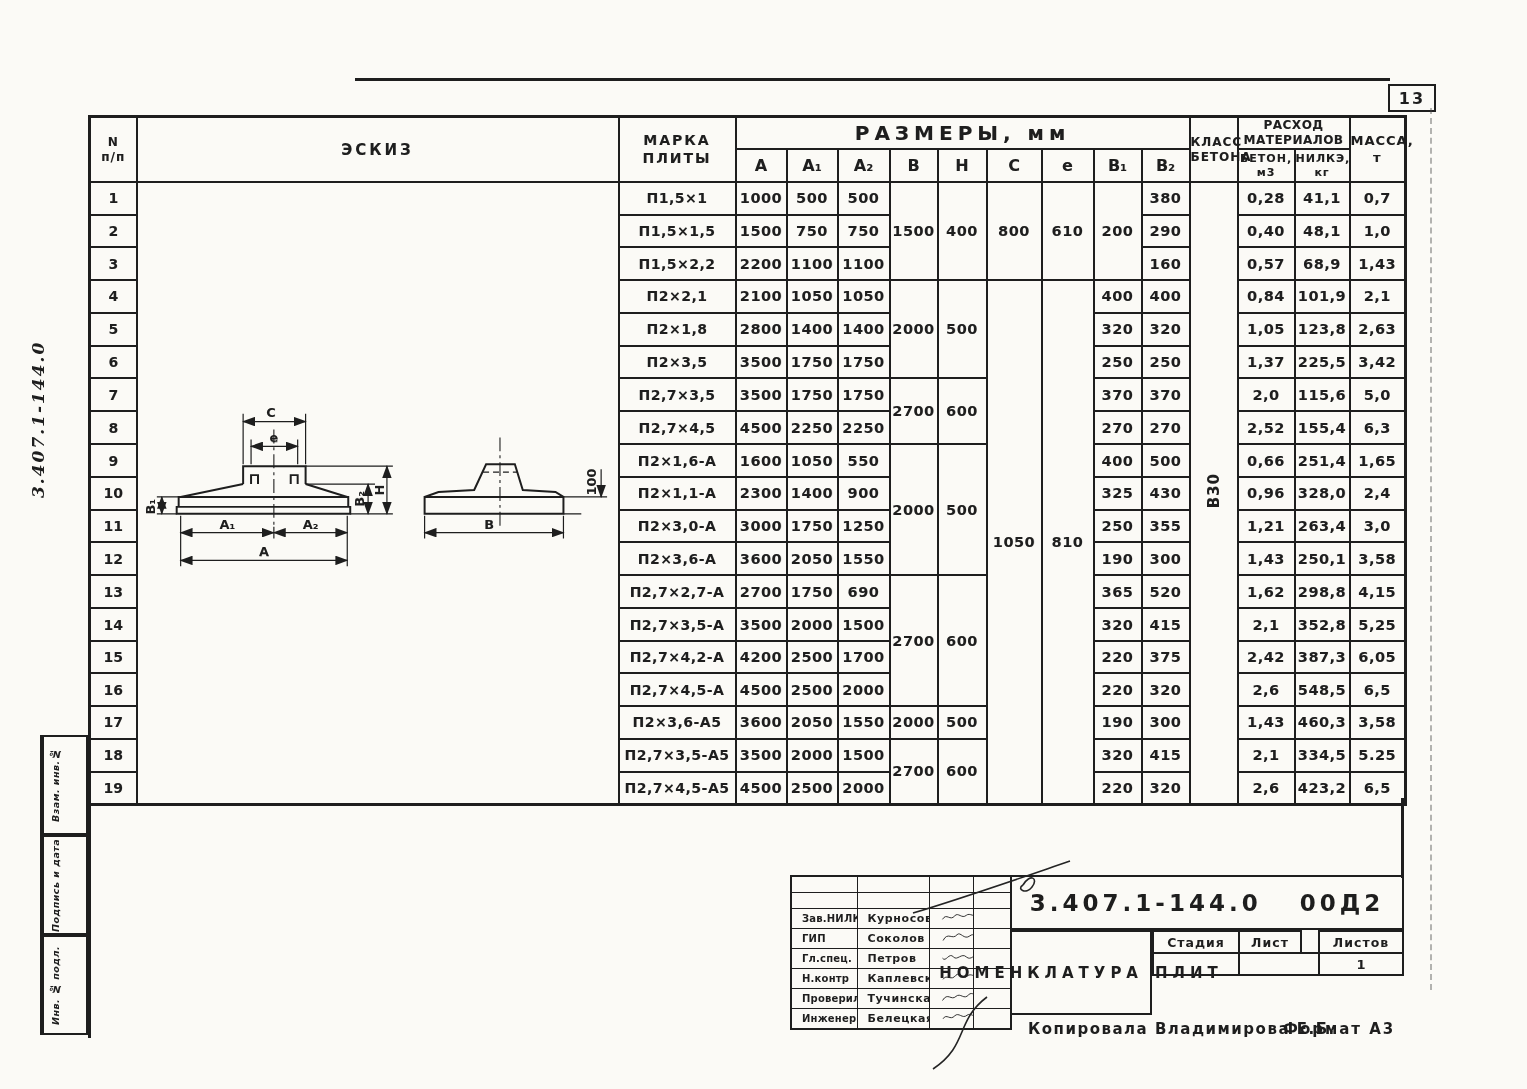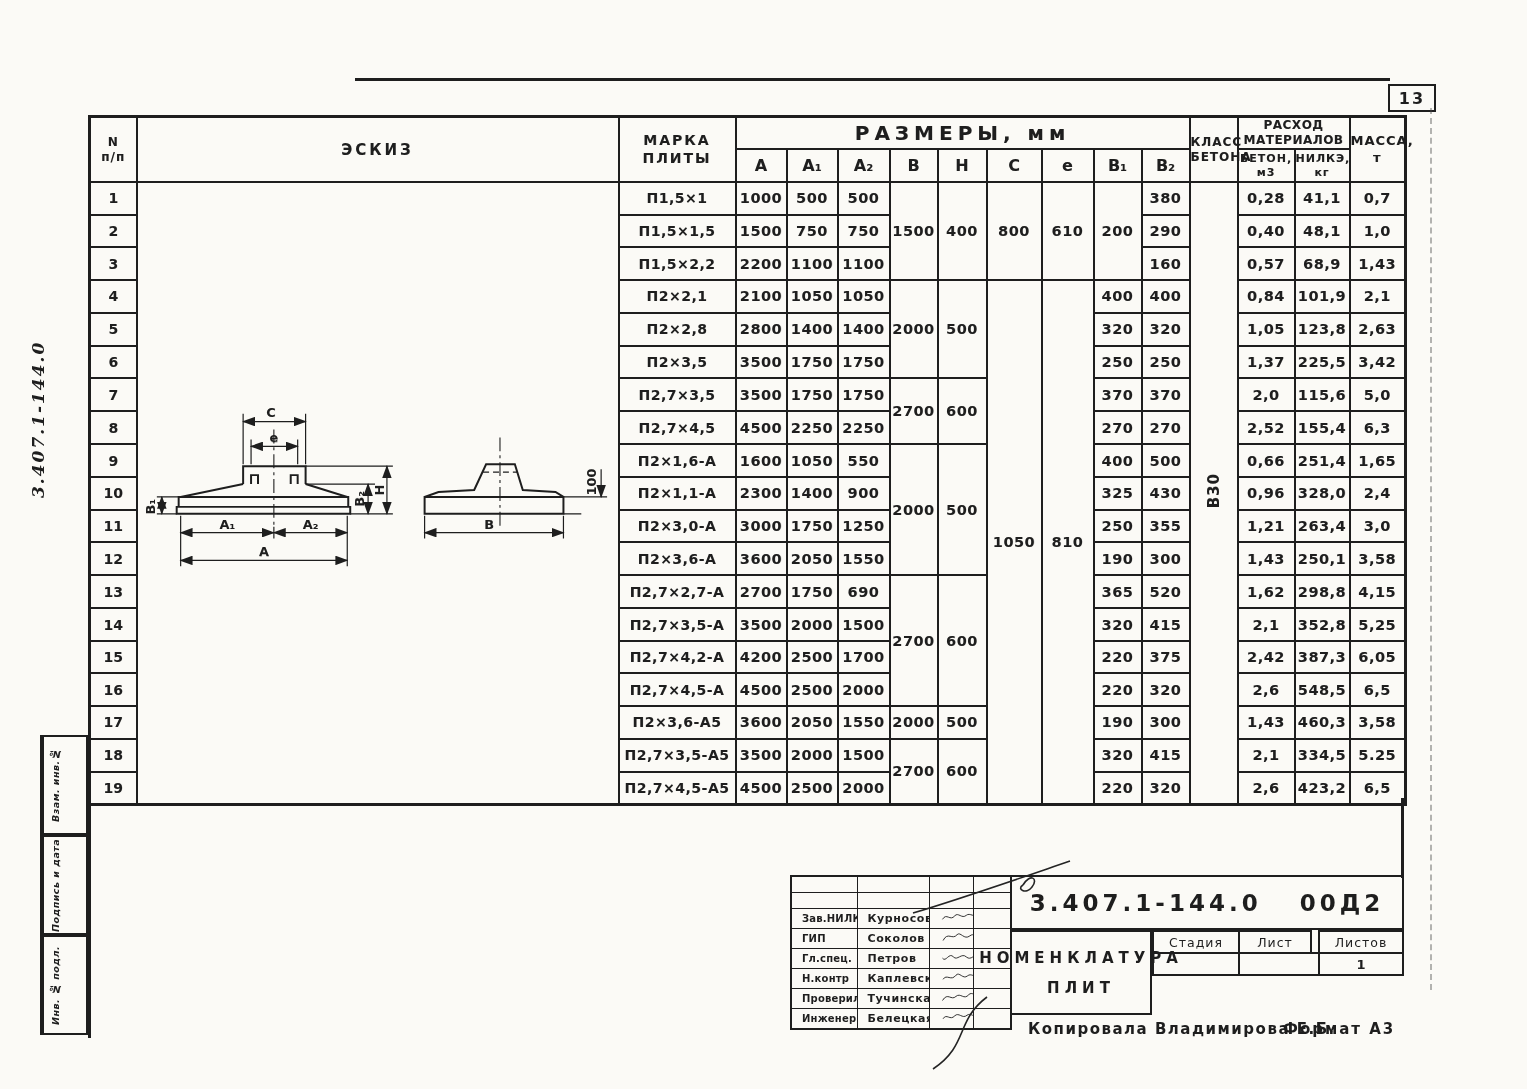--- a/index.html
+++ b/index.html
@@ -70,24 +70,24 @@
   table.sig{ position:absolute; left:0; top:0; width:220px; height:140px;
              border-collapse:collapse; table-layout:fixed; border:2.5px solid var(--ink); }
   table.sig td{ border:1.6px solid var(--ink); padding:0 10px; overflow:hidden;
                 font-weight:700; white-space:nowrap; }
   td.role{ font-size:10px; letter-spacing:.2px; }
   td.pname{ font-size:11px; letter-spacing:.6px; }
   .docnum{ left:220px; top:0; width:394px; height:55px;
            display:flex; align-items:center; justify-content:center; gap:38px;
            font-size:23px; font-weight:700; letter-spacing:4px; }
   .jobtitle{ left:220px; top:55px; width:142px; height:85px;
-             display:flex; flex-direction:column; align-items:center; justify-content:center;
+             display:flex; flex-direction:row; align-items:center; justify-content:center;
              gap:12px; font-size:15px; font-weight:700; letter-spacing:5px; }
   .stageL{ top:55px; height:24px; display:flex; align-items:center; justify-content:center;
-           font-size:12.5px; font-weight:400; letter-spacing:1px;text-align:center; }
+           font-size:12.5px; font-weight:700; letter-spacing:1px;text-align:center; }
   .stageV{ top:77px; height:24px; display:flex; align-items:center; justify-content:center;
            font-size:13px; font-weight:700; }
   .org{ left:362px; top:99px; width:252px; height:41px; text-align:center; padding-top:2px; }
   .org .o1{ font-size:16.5px; font-weight:700; letter-spacing:.5px; line-height:1.1; }
   .org .o2{ font-size:10.5px; font-weight:700; line-height:1.15; }
 
   .footer-copy{ left:1028px; top:1020px; font-size:15px; font-weight:700; letter-spacing:1.5px; }
   .footer-fmt{ left:1283px; top:1020px; font-size:15px; font-weight:700; letter-spacing:2px; }
 
   .sig-ink{ stroke:#242424; stroke-width:1.6; fill:none; }
@@ -282,21 +282,21 @@
         <td class="val" rowspan="16">1050</td>
         <td class="val" rowspan="16">810</td>
         <td class="val">400</td>
         <td class="val">400</td>
         <td class="val">0,84</td>
         <td class="val">101,9</td>
         <td class="val">2,1</td>
       </tr>
       <tr>
         <td class="num">5</td>
-        <td class="mark">П2×2,8</td>
+        <td class="mark">П2×1,8</td>
         <td class="val">2800</td>
         <td class="val">1400</td>
         <td class="val">1400</td>
         <td class="val">320</td>
         <td class="val">320</td>
         <td class="val">1,05</td>
         <td class="val">123,8</td>
         <td class="val">2,63</td>
       </tr>
       <tr>
@@ -556,21 +556,21 @@
       <span>3.407.1-144.0</span>
       <span>00Д2</span>
     </div>
 
     <div class="cell jobtitle">
       <span>НОМЕНКЛАТУРА</span>
       <span>ПЛИТ</span>
     </div>
 
     <div class="cell stageL" style="left:362px; width:88px;">Стадия</div>
-    <div class="cell stageL" style="left:448px; width:74px;">Лист</div>
+    <div class="cell stageL" style="left:448px; width:64px;">Лист</div>
     <div class="cell stageL" style="left:528px; width:86px;">Листов</div>
     <div class="cell stageV" style="left:362px; width:88px;"></div>
     <div class="cell stageV" style="left:448px; width:82px;"></div>
     <div class="cell stageV" style="left:528px; width:86px;">1</div>
 
   </div>
 
   <svg class="abs" style="left:905px; top:855px;" width="170" height="62" viewBox="0 0 170 62">
     <path class="sig-ink" d="M8,58 C55,44 95,30 165,6"></path>
     <path class="sig-ink" d="M118,30 c7,-12 16,-7 9,2 c-6,8 -16,2 -9,-2"></path>

